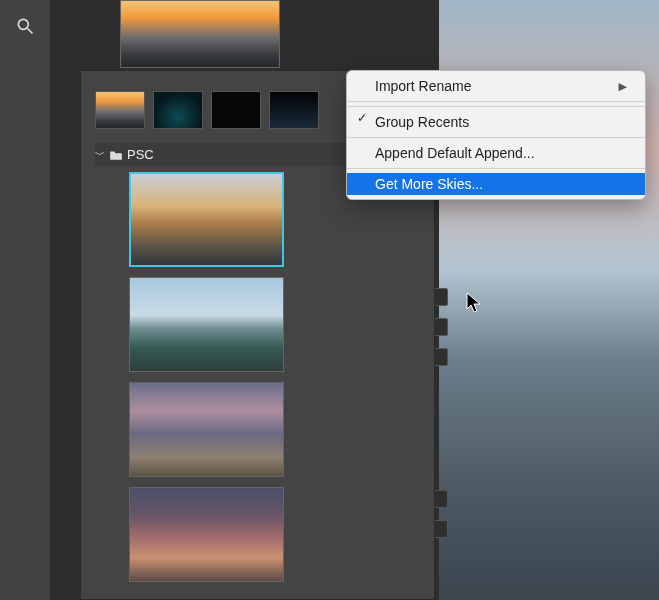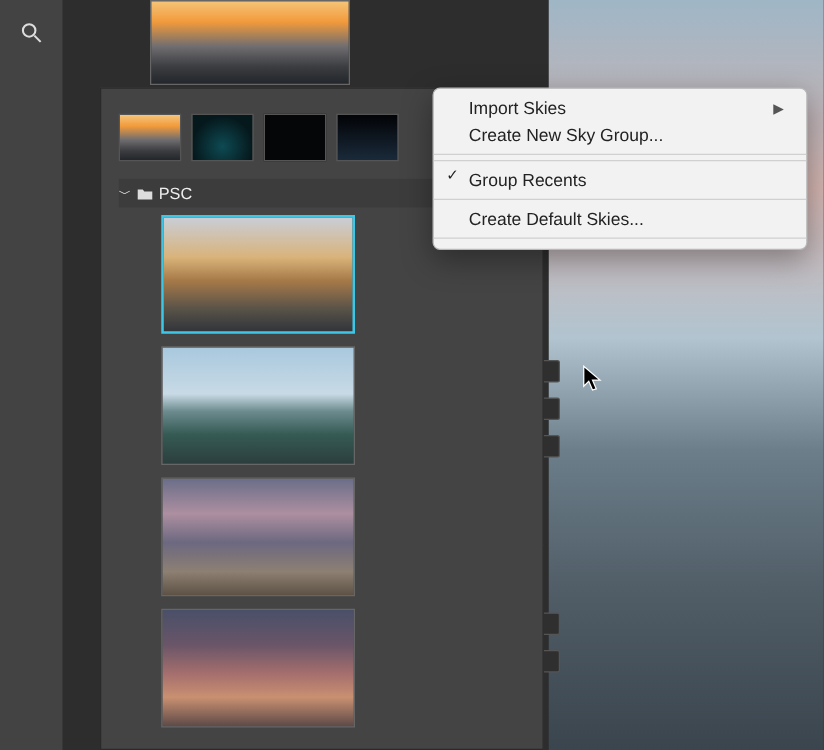--- a/index.html
+++ b/index.html
@@ -242,36 +242,36 @@
   <div style="display:flex;gap:6px;margin-top:60px">
     <div class="slider-box thin"></div>
     <span style="color:#bbb;font-size:11px;padding-top:2px">⌄</span>
   </div>
   <div class="slider-box" style="margin-top:34px"></div>
   <div class="slider-box"></div>
 </div>
 
 <div class="context-menu">
   <div class="menu-item">
-    <span>Import Skies</span>
+    <span>Import Rename</span>
     <span class="submenu-arrow">▶</span>
-  </div>
-  <div class="menu-item">
-    <span>Create New Sky Group...</span>
   </div>
   <div class="menu-sep"></div>
   <div class="menu-sep"></div>
   <div class="menu-item-wrap">
     <span class="menu-check">✓</span>
     <div class="menu-item">
       <span>Group Recents</span>
     </div>
   </div>
   <div class="menu-sep"></div>
   <div class="menu-item">
-    <span>Create Default Skies...</span>
-  </div>
-  <div class="menu-sep"></div>
+    <span>Append Default Append...</span>
+  </div>
+  <div class="menu-sep"></div>
+  <div class="menu-item highlight">
+    <span>Get More Skies...</span>
+  </div>
 </div>
 
 <svg class="cursor" width="18" height="22" viewBox="0 0 18 22">
   <path d="M1 1 L1 17 L5 13 L8 20 L11 19 L8 12 L14 12 Z" fill="#000" stroke="#fff" stroke-width="1"></path>
 </svg>
 
 </body></html>

